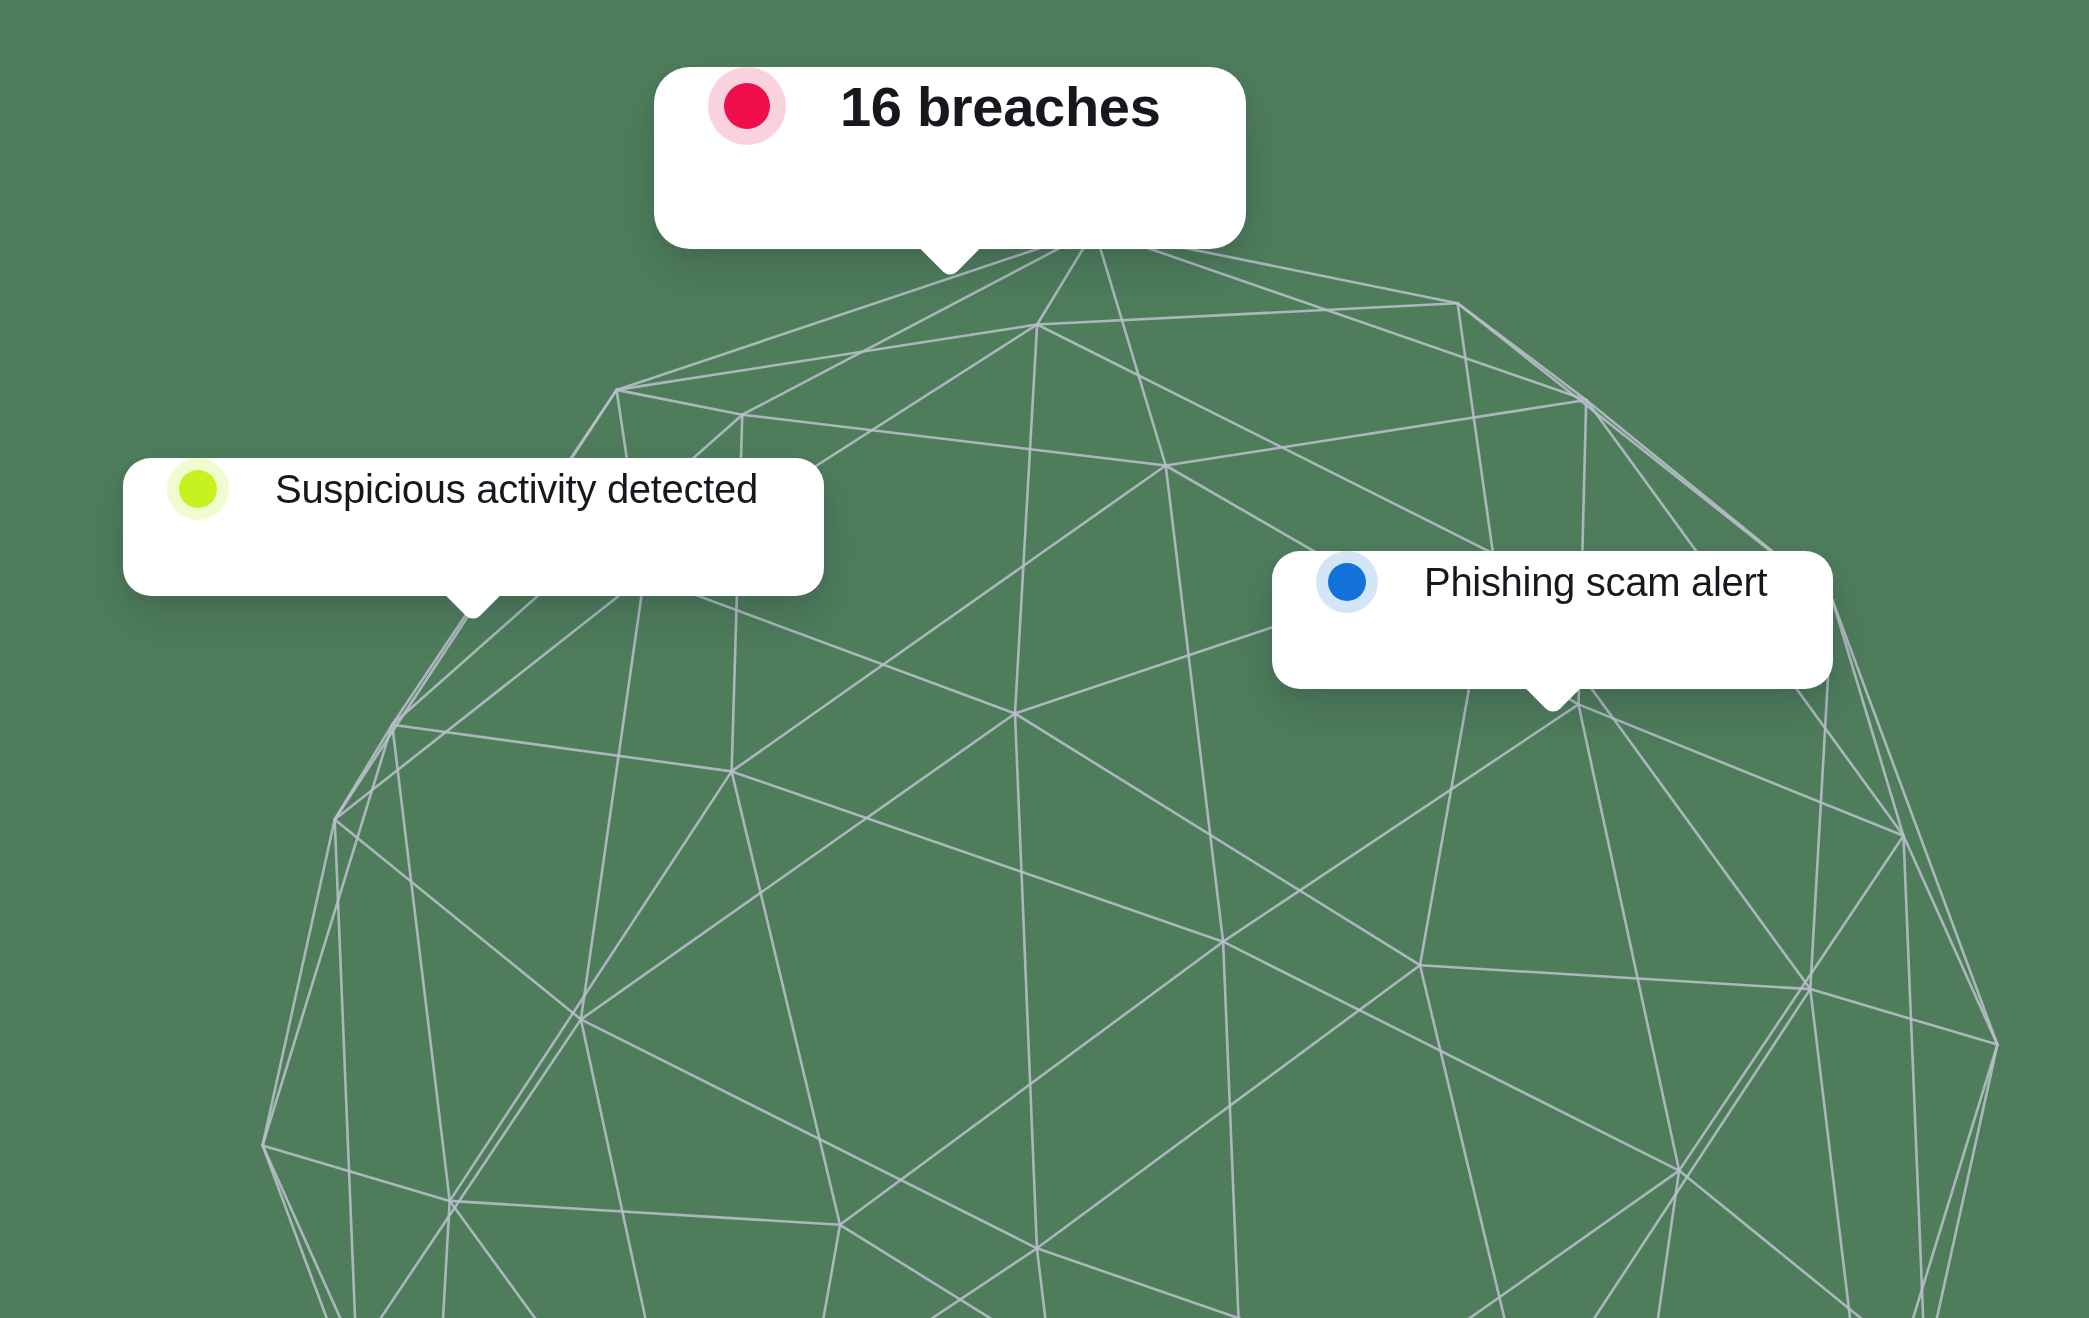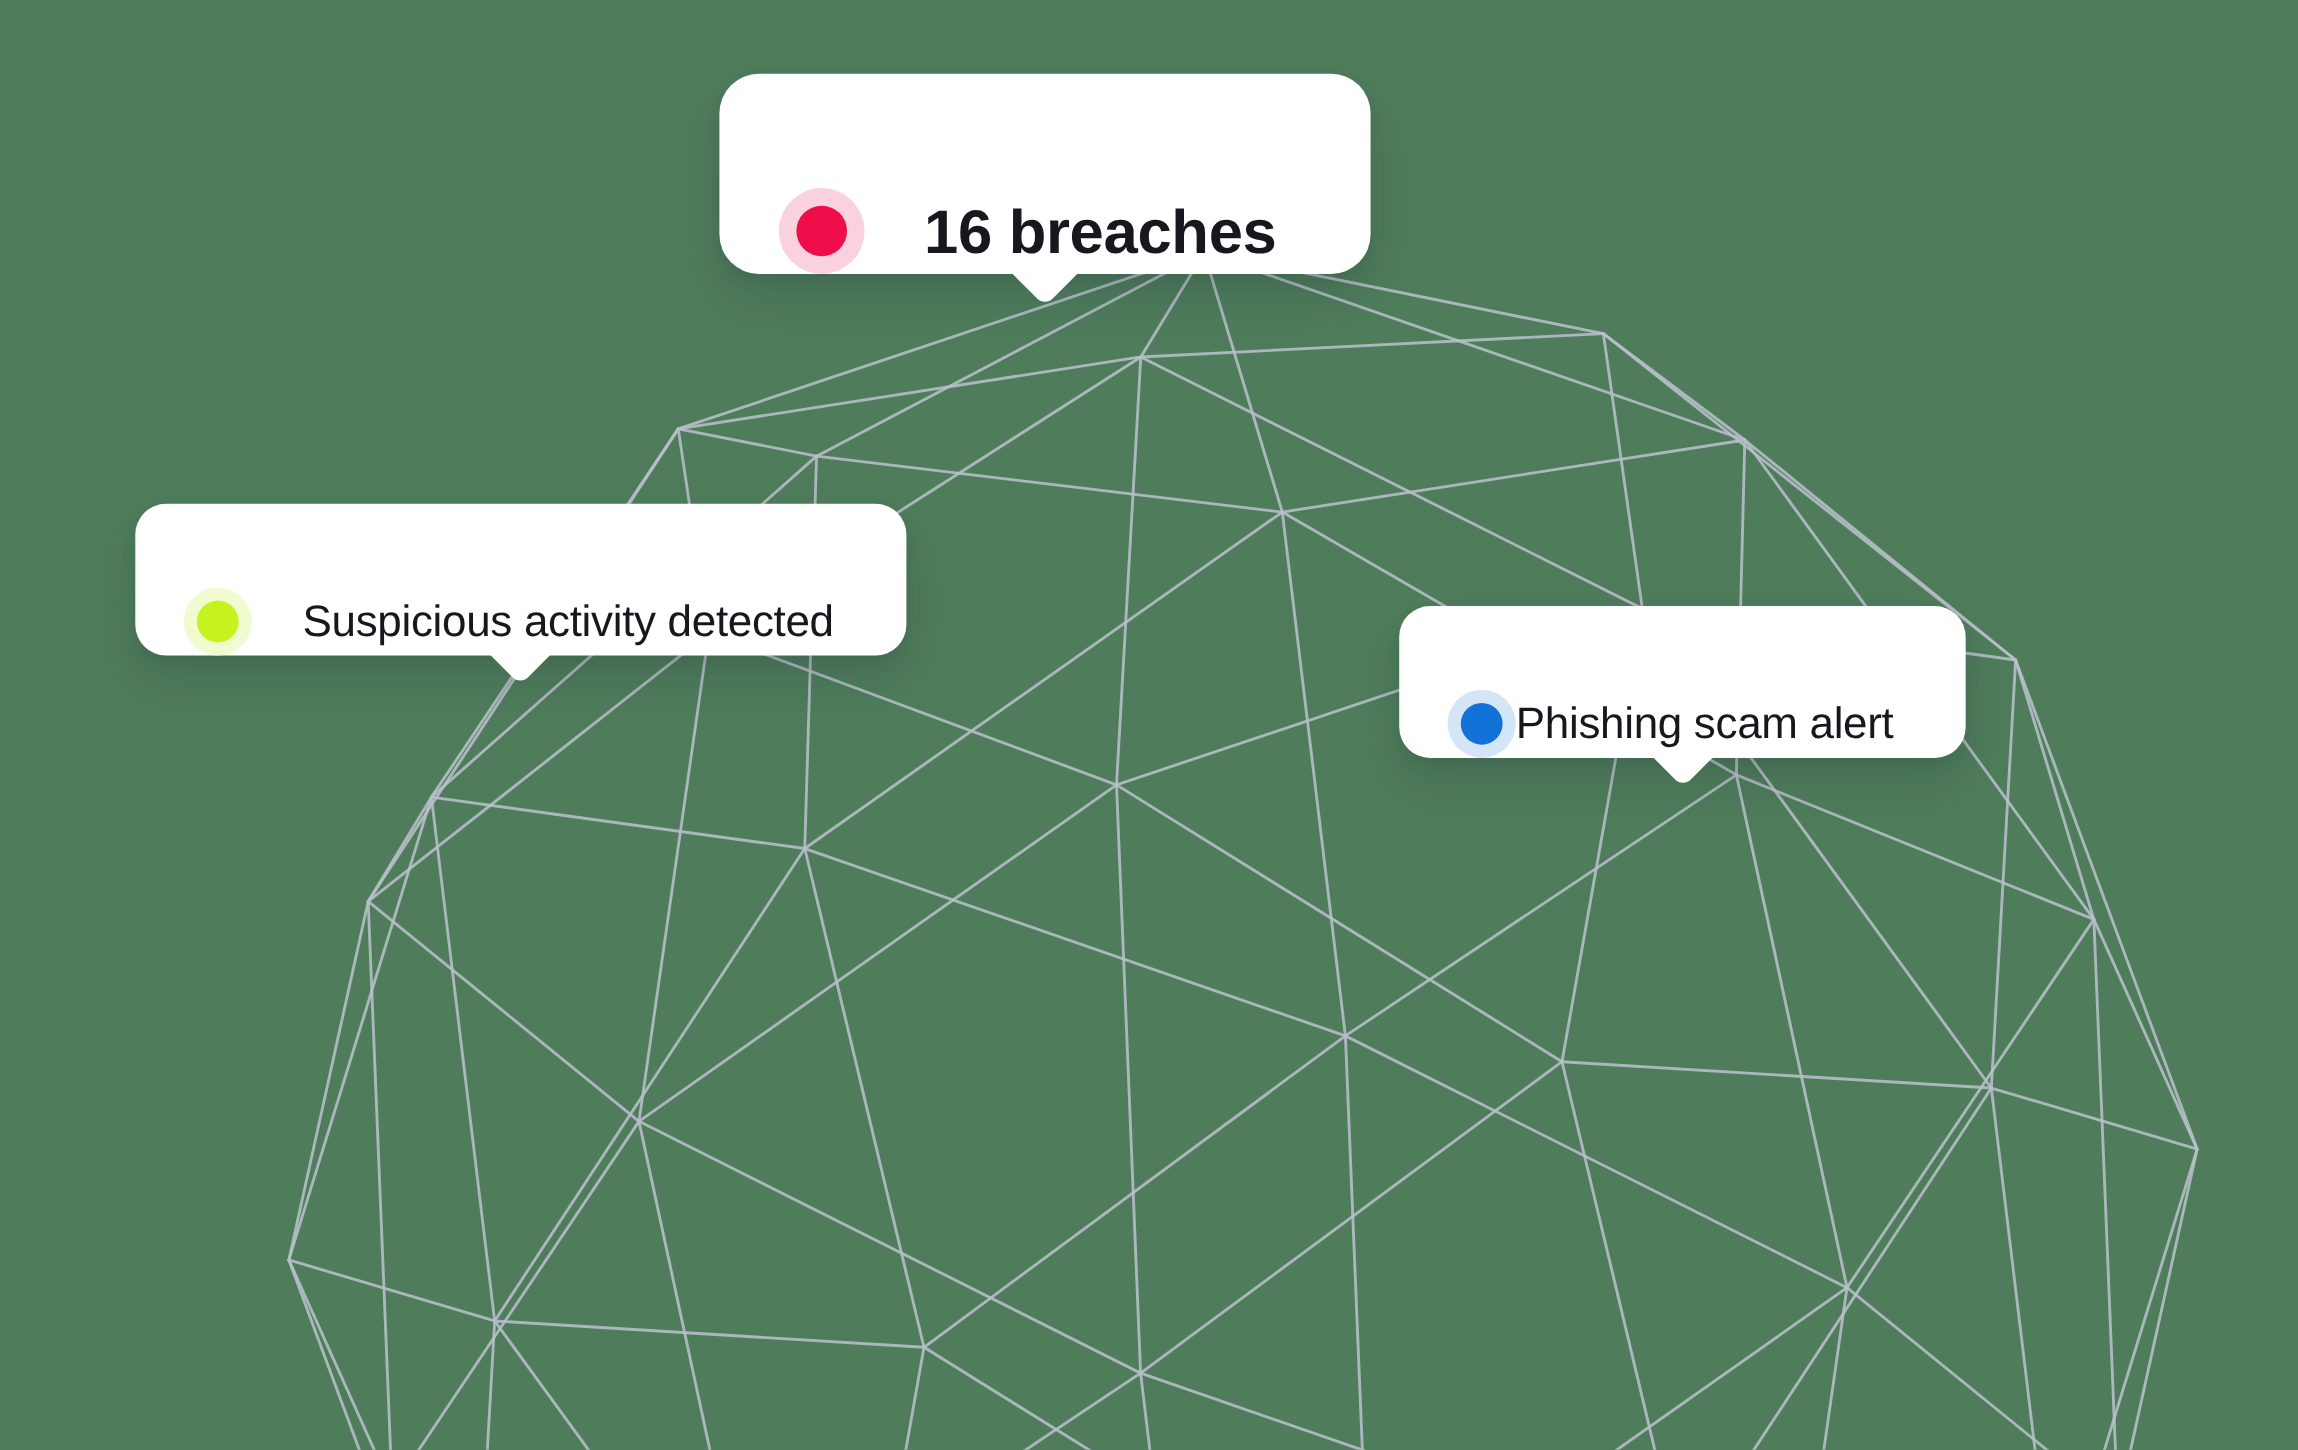--- a/index.html
+++ b/index.html
@@ -17,21 +17,21 @@
     position: absolute;
     left: 0;
     top: 0;
     width: 2089px;
     height: 1318px;
     display: block;
   }
   .callout {
     position: absolute;
     display: flex;
-    align-items: flex-end;
+    align-items: flex-start;
     background: #ffffff;
     box-shadow: 0 22px 48px rgba(15, 23, 42, 0.14), 0 6px 14px rgba(15, 23, 42, 0.07);
     z-index: 2;
   }
   .callout .tail {
     position: absolute;
     left: 50%;
     bottom: -20px;
     width: 46px;
     height: 46px;
@@ -87,21 +87,21 @@
   #callout-suspicious .callout-label { font-size: 40px; font-weight: 500; }
   #callout-suspicious .tail { bottom: -18px; width: 42px; height: 42px; }
 
   
   #callout-phishing {
     left: 1272px;
     top: 551px;
     height: 138px;
     border-radius: 28px;
   }
-  #callout-phishing .content { padding: 0 66px 0 44px; }
+  #callout-phishing .content { padding: 0 66px 0 44px; gap: 46px; }
   #callout-phishing .halo { width: 62px; height: 62px; }
   #callout-phishing .dot { width: 38px; height: 38px; }
   #callout-phishing .callout-label { font-size: 40px; font-weight: 500; }
   #callout-phishing .tail { bottom: -18px; width: 42px; height: 42px; }
 </style>
 </head>
 <body style="background-color: rgb(79, 125, 92);">
 
 <svg class="globe-svg" viewBox="0 0 2089 1318" xmlns="http://www.w3.org/2000/svg">
     <g stroke="#b8bfca" stroke-opacity="0.88" stroke-width="2.6" stroke-linecap="round" fill="none">

